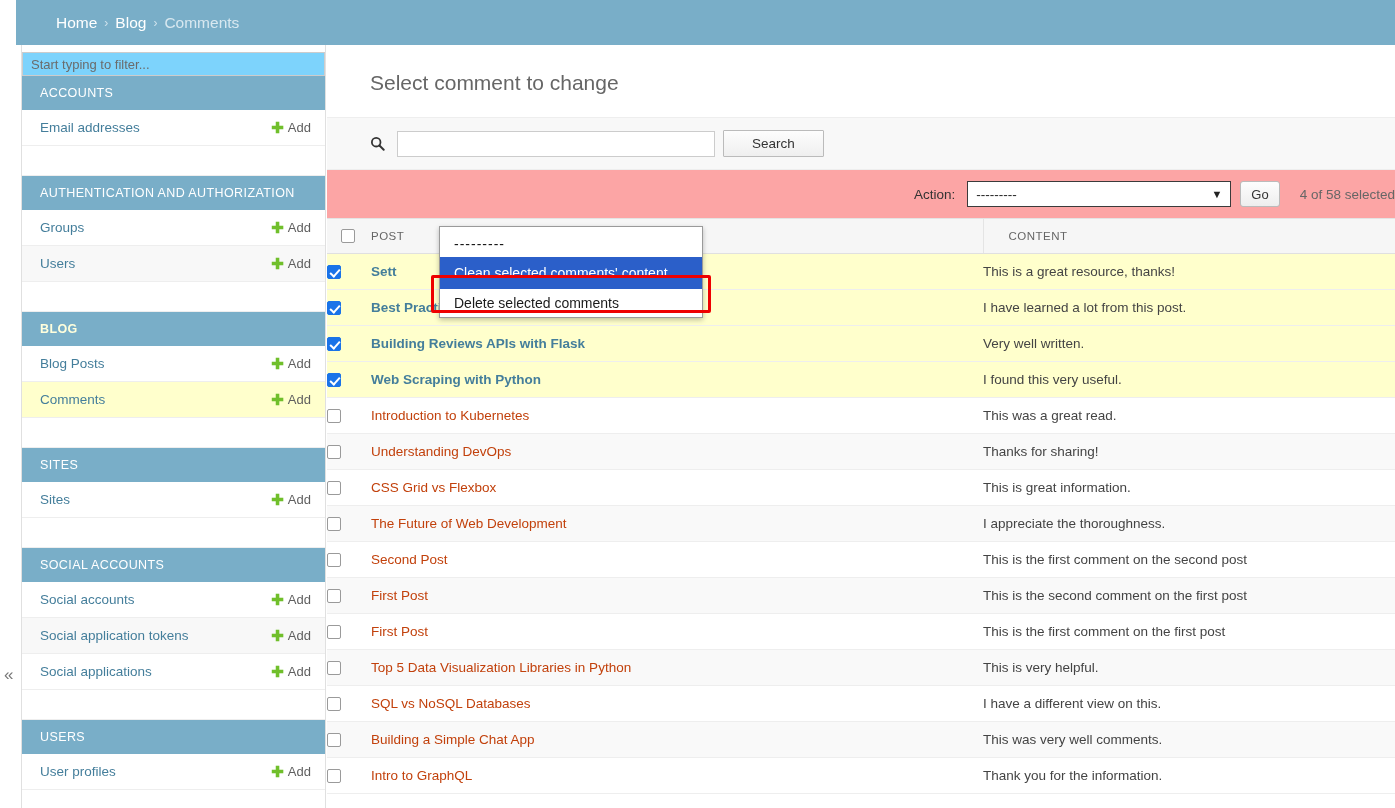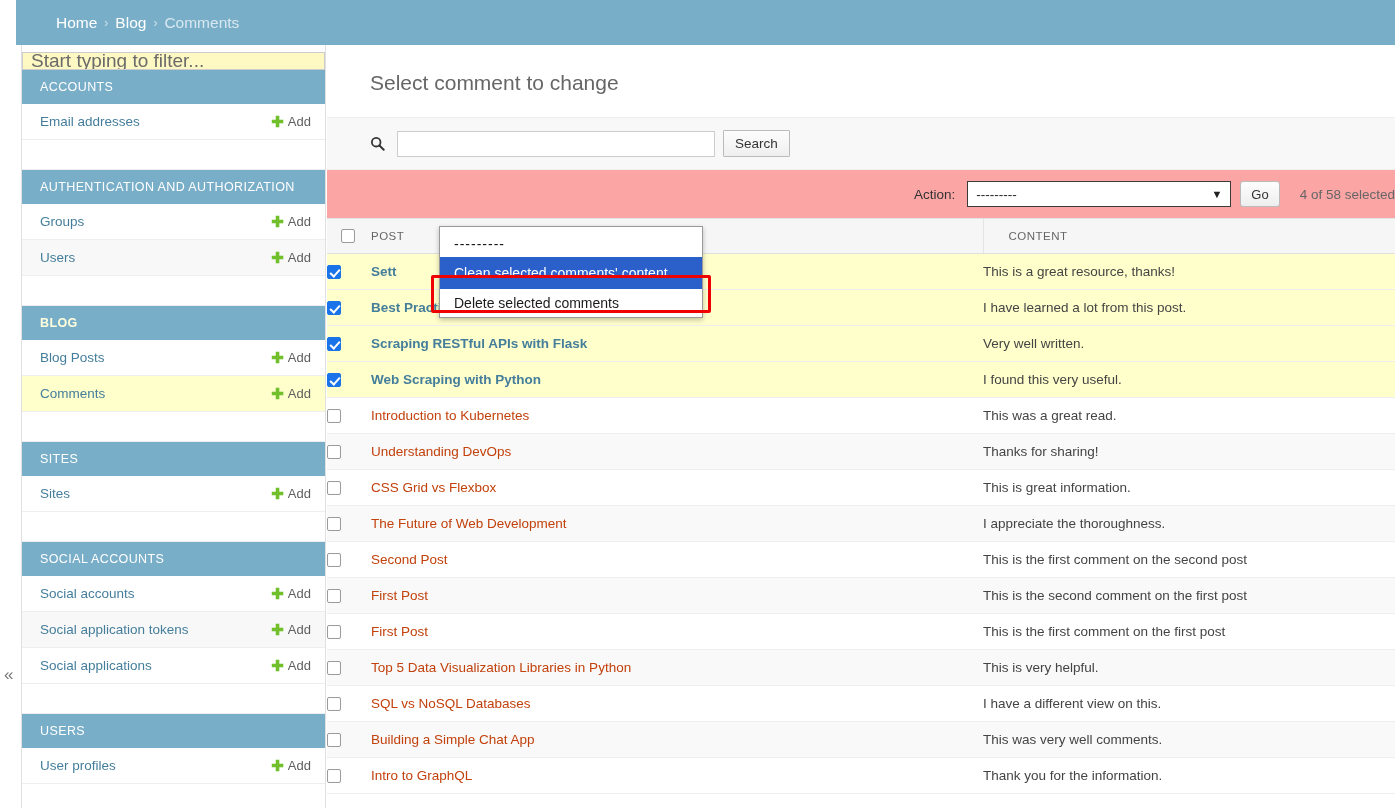--- a/index.html
+++ b/index.html
@@ -45,27 +45,27 @@
     width: 305px;
     height: 763px;
     background: #ffffff;
     border-left: 1px solid #e0e0e0;
     border-right: 1px solid #e0e0e0;
     overflow: hidden;
   }
   #nav-filter {
     display: block;
     width: 303px;
-    height: 18px;
+    height: 24px;
     margin: 7px 0 0 0;
     padding: 2px 8px;
     border: 1px solid #cccccc;
-    background: #fef9c3;
+    background: #7dd3fc;
     font-family: "Liberation Sans", sans-serif;
-    font-size: 19px;
+    font-size: 13px;
     color: #555555;
     outline: none;
   }
   #nav-filter::placeholder { color: #6b6b6b; opacity: 1; }
 
   .app-group { margin-top: 0; }
   .app-title {
     background: #79aec8;
     color: #ffffff;
     font-size: 12.5px;
@@ -158,21 +158,21 @@
     border: 1px solid #cccccc;
     background: #ffffff;
     padding: 2px 6px;
     font-family: "Liberation Sans", sans-serif;
     font-size: 13.5px;
     outline: none;
   }
   #search-button {
     margin-left: 8px;
     height: 27px;
-    padding: 0 11px;
+    padding: 0 28px;
     border: 1px solid #bbbbbb;
     border-radius: 1px;
     background: linear-gradient(#fdfdfd, #efefef);
     font-family: "Liberation Sans", sans-serif;
     font-size: 13.5px;
     color: #333333;
     cursor: pointer;
   }
 
   
@@ -492,21 +492,21 @@
             <td class="cell-post"><a class="post-link">Sett</a></td>
             <td class="cell-content">This is a great resource, thanks!</td>
           </tr>
           <tr class="row-selected">
             <td class="cell-check"><span class="cb checked"></span></td>
             <td class="cell-post"><a class="post-link">Best Practices for Code Reviews</a></td>
             <td class="cell-content">I have learned a lot from this post.</td>
           </tr>
           <tr class="row-selected">
             <td class="cell-check"><span class="cb checked"></span></td>
-            <td class="cell-post"><a class="post-link">Scraping RESTful APIs with Flask</a></td>
+            <td class="cell-post"><a class="post-link">Building Reviews APIs with Flask</a></td>
             <td class="cell-content">Very well written.</td>
           </tr>
           <tr class="row-selected">
             <td class="cell-check"><span class="cb checked"></span></td>
             <td class="cell-post"><a class="post-link">Web Scraping with Python</a></td>
             <td class="cell-content">I found this very useful.</td>
           </tr>
           <tr class="row-odd">
             <td class="cell-check"><span class="cb"></span></td>
             <td class="cell-post"><a class="post-link">Introduction to Kubernetes</a></td>

